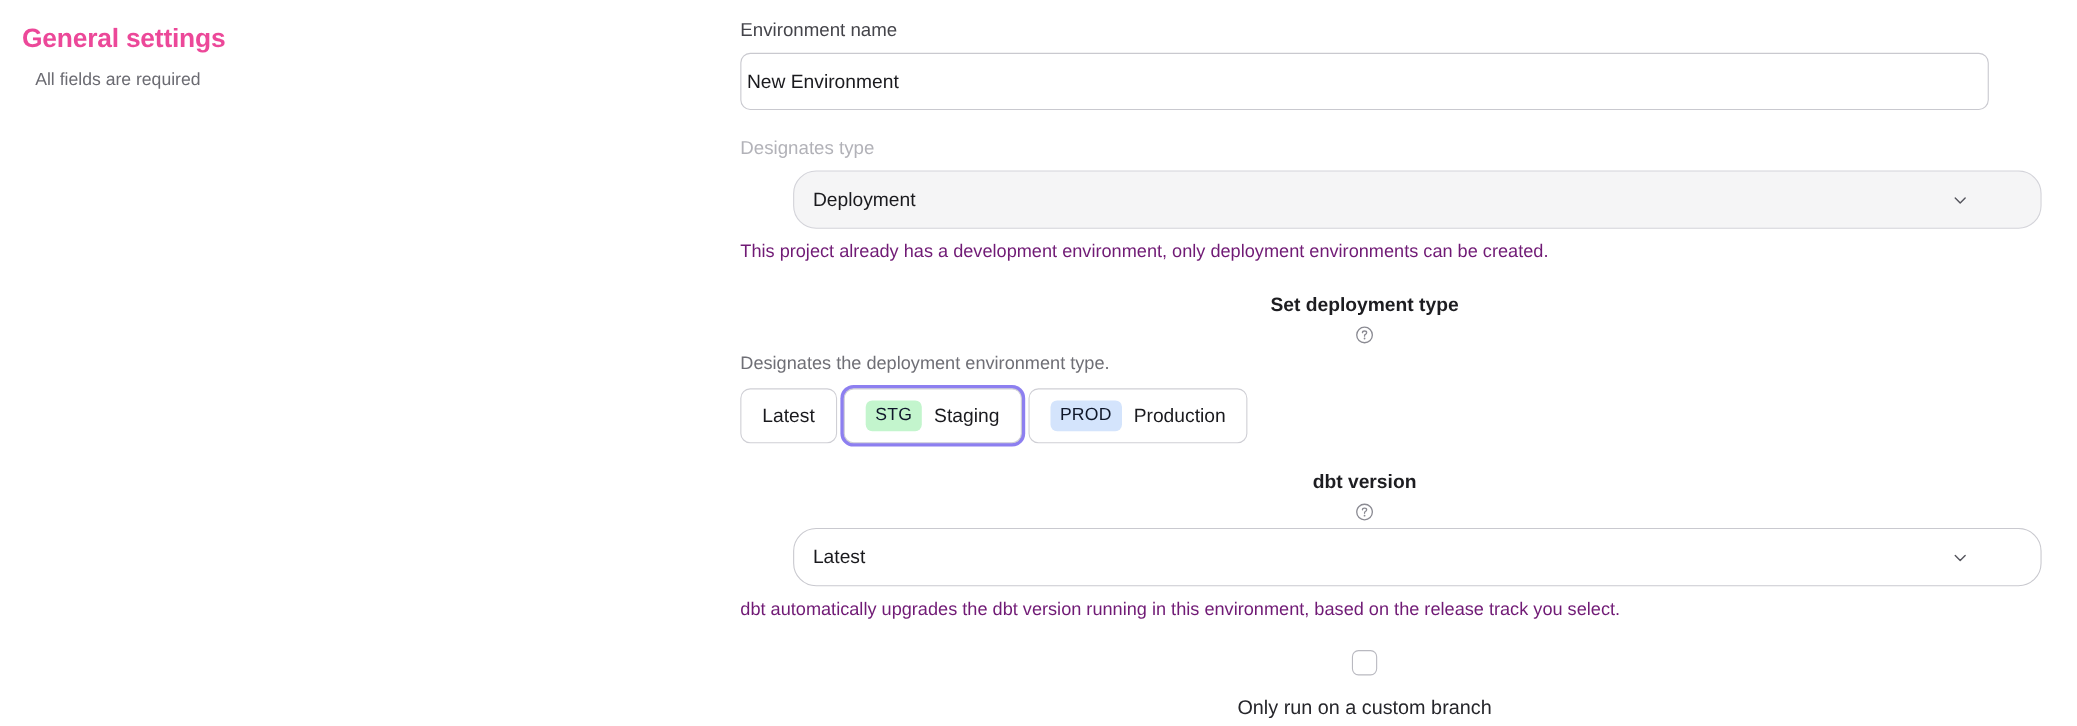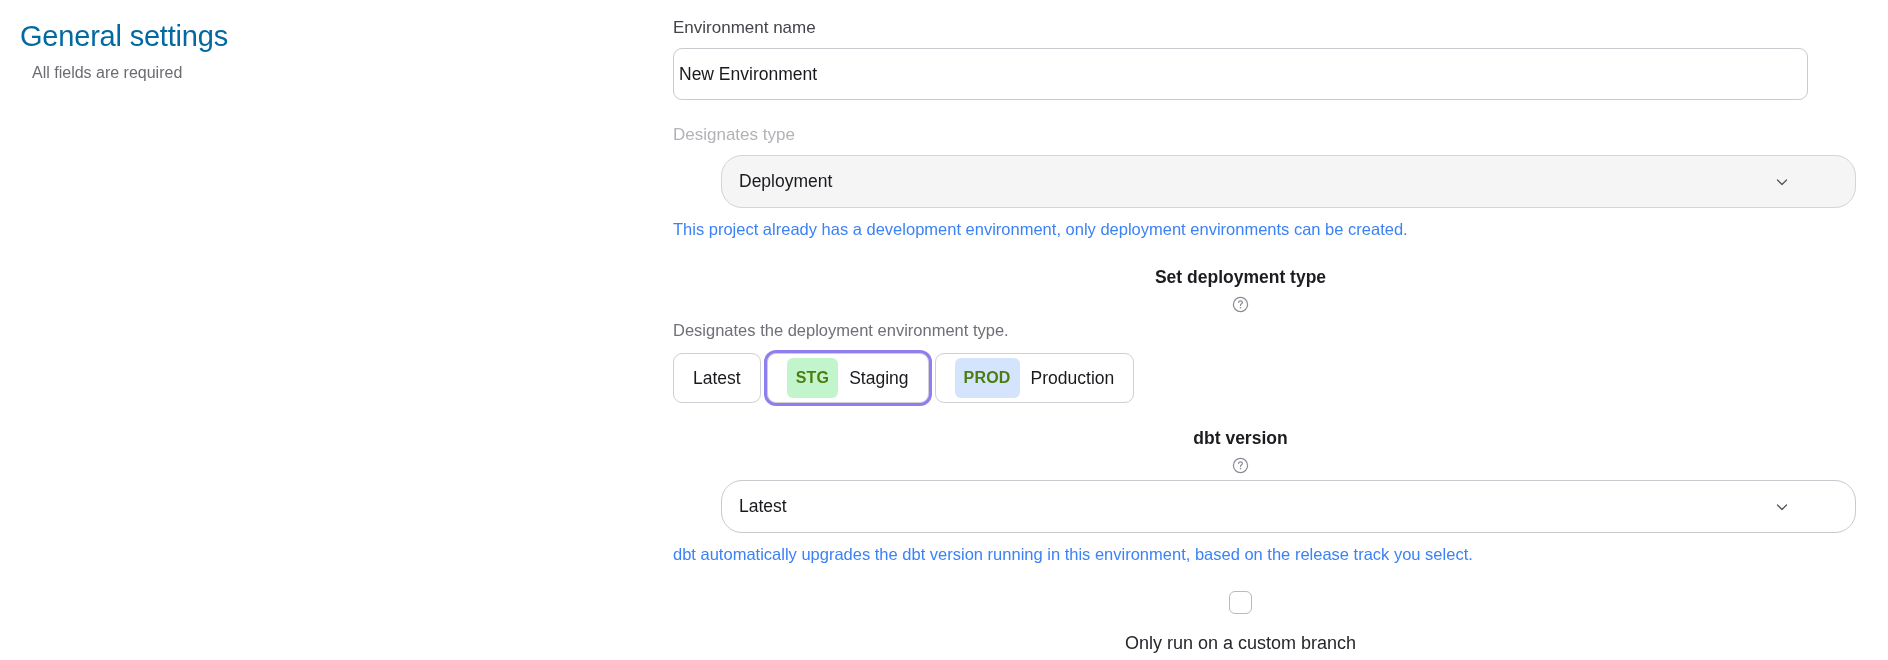--- a/index.html
+++ b/index.html
@@ -25,25 +25,25 @@
     align-items: flex-start;
   }
 
   
   .left-col {
     width: 673px;
     flex: 0 0 673px;
     padding: 18px 0 0 20px;
   }
   .page-title {
-    font-size: 29px;
+    font-size: 24px;
     line-height: 36px;
-    font-weight: 400;
+    font-weight: 700;
     letter-spacing: -0.2px;
-    color: #0369a1;
+    color: #ec4899;
     margin: 0;
   }
   .page-subtitle {
     font-size: 16px;
     line-height: 22px;
     color: #6b6b72;
     margin: 8px 0 0 12px;
     font-weight: 400;
   }
 
@@ -134,21 +134,21 @@
     width: 16px;
     height: 16px;
     pointer-events: none;
     color: #56565e;
   }
   .chevron svg { display: block; }
 
   .helper-text {
     font-size: 16.5px;
     line-height: 22px;
-    color: #3b82f6;
+    color: #701a75;
     margin: 10px 0 0 0;
   }
 
   .sub-helper {
     font-size: 16.5px;
     line-height: 22px;
     color: #6f6f76;
     margin: 0 0 12px 0;
   }
 
@@ -176,27 +176,27 @@
     white-space: nowrap;
   }
   .seg-btn.focused {
     box-shadow: 0 0 0 3px #8d7ff0;
     border-color: #cfcfd5;
   }
   .seg-badge {
     display: inline-flex;
     align-items: center;
     justify-content: center;
-    height: 40px;
+    height: 28px;
     padding: 0 9px;
     border-radius: 6px;
     font-size: 16px;
-    font-weight: 700;
+    font-weight: 400;
     letter-spacing: 0.2px;
-    color: #4d7c0f;
+    color: #0f172a;
   }
   .badge-stg { background: #c3f5cd; }
   .badge-prod { background: #d4e4fc; }
 
   
   .check-row {
     display: flex;
     align-items: center;
     gap: 17px;
     margin-top: 26px;

